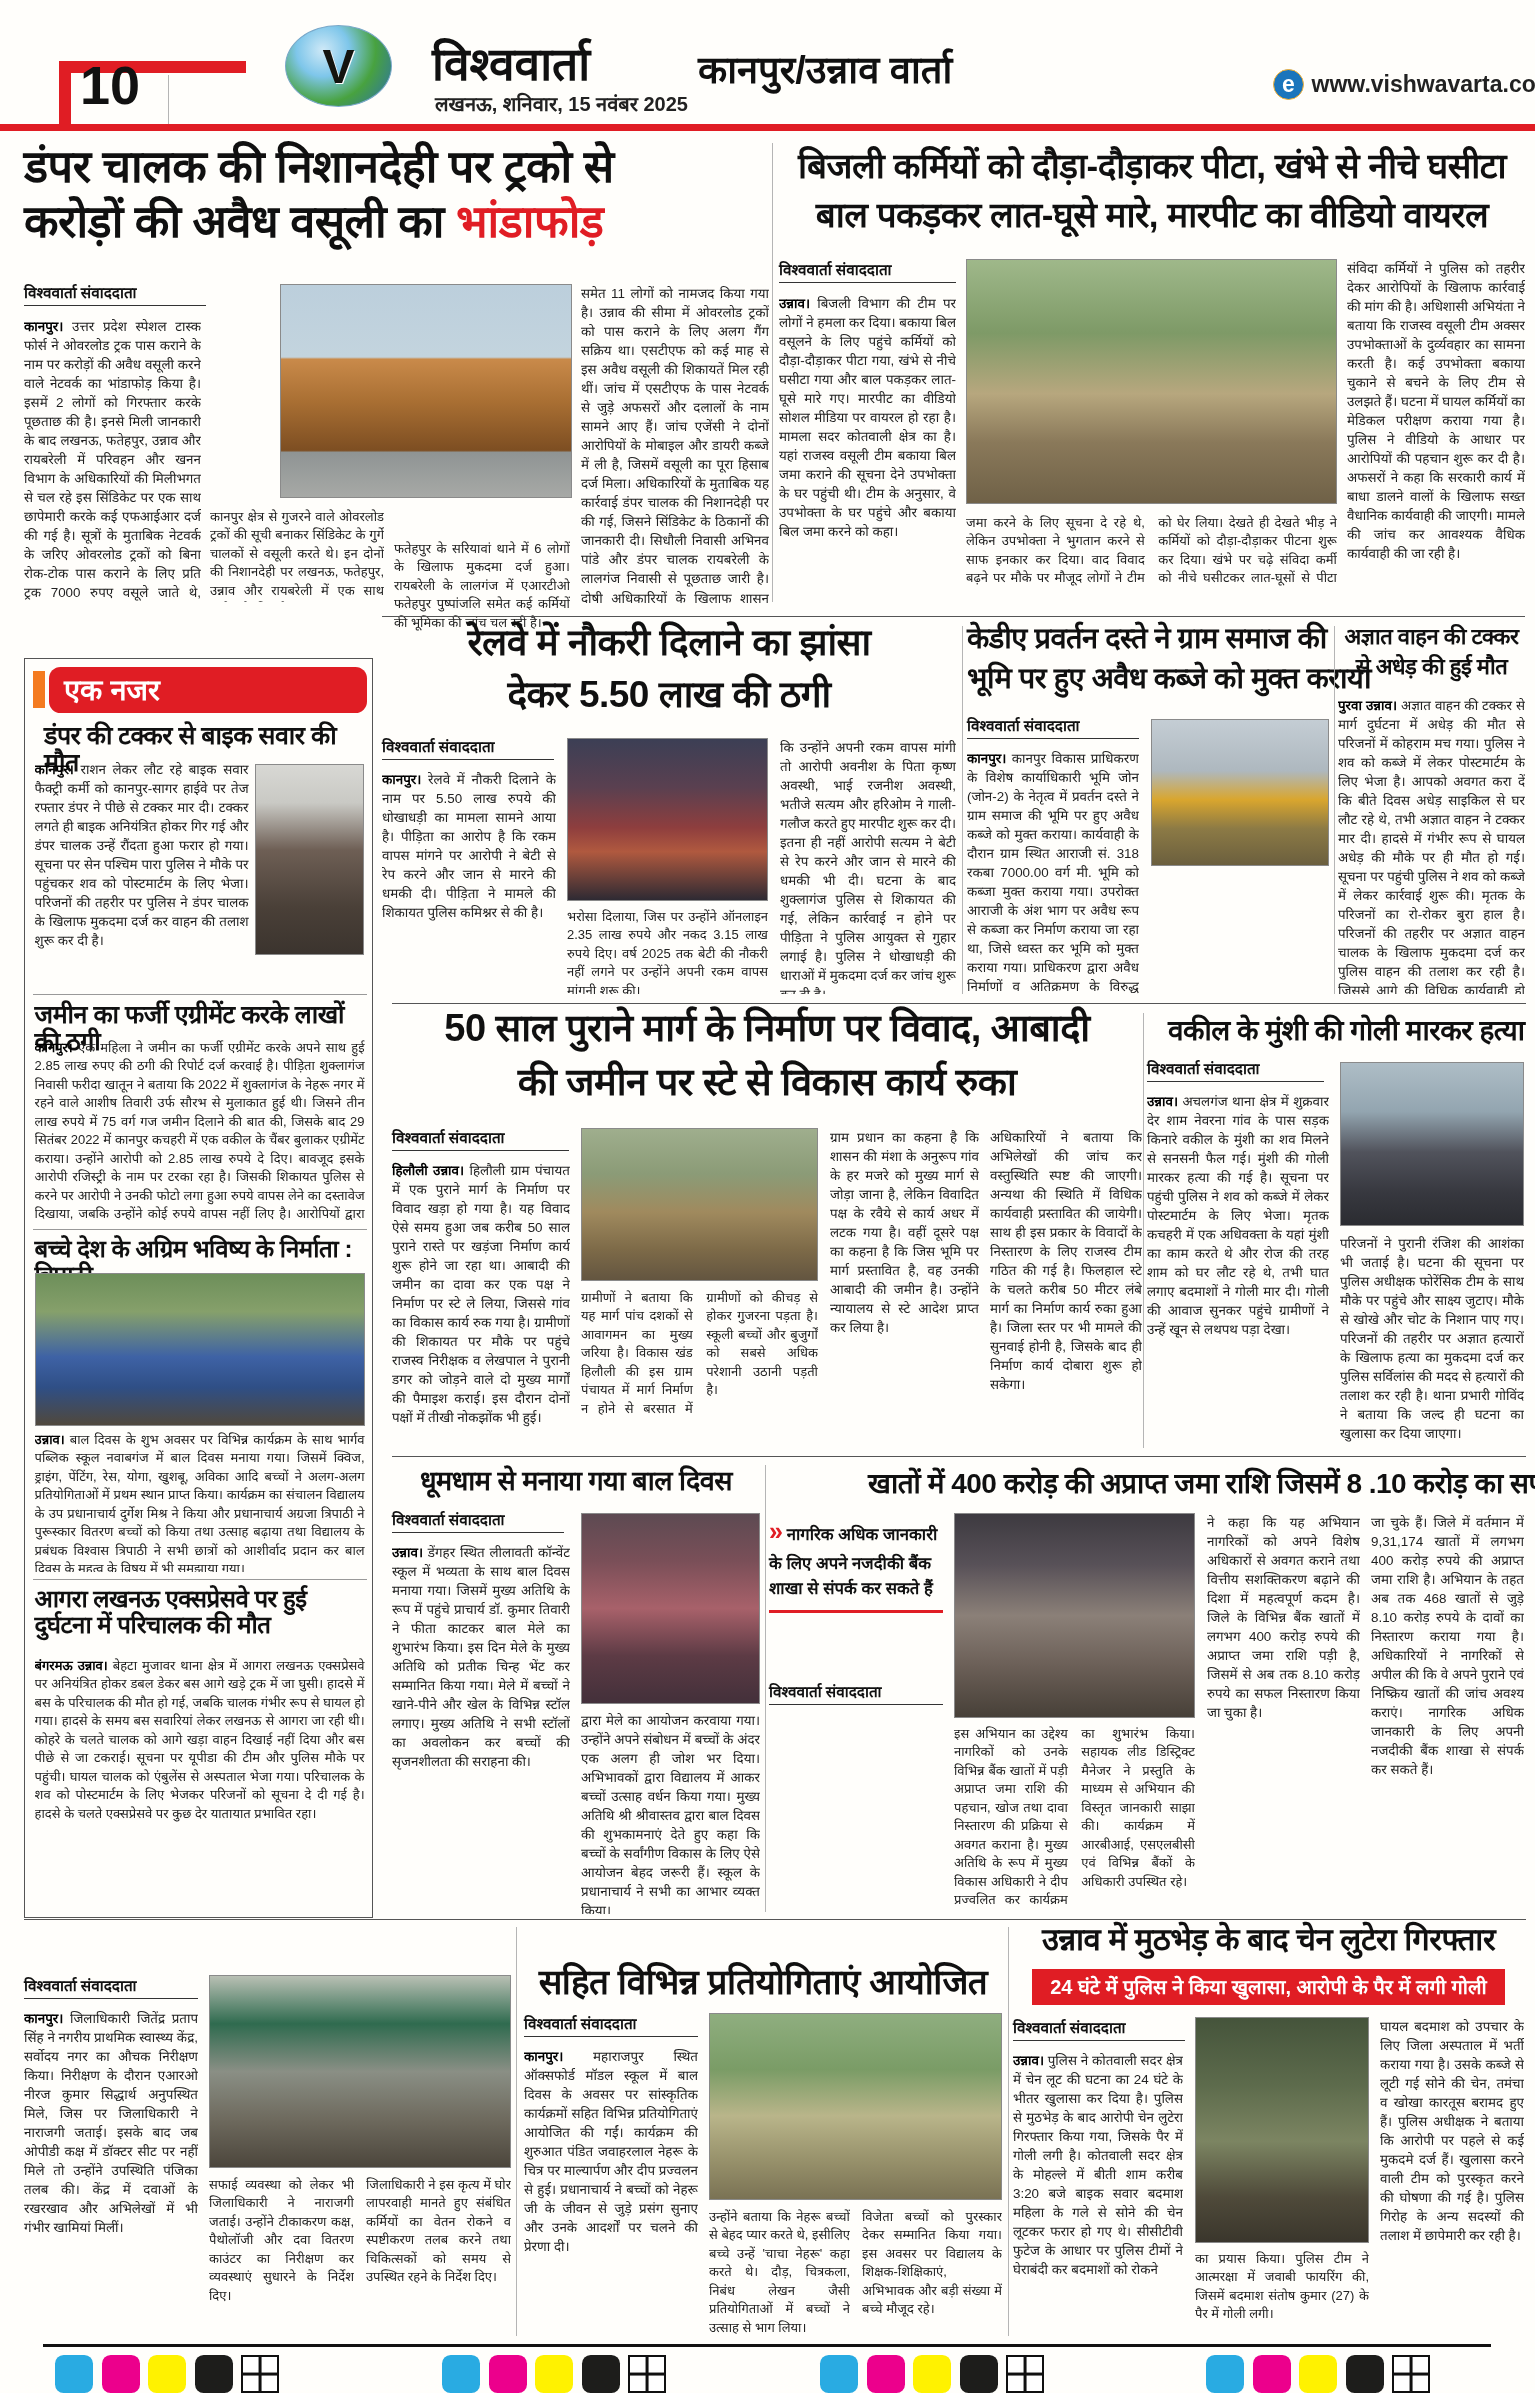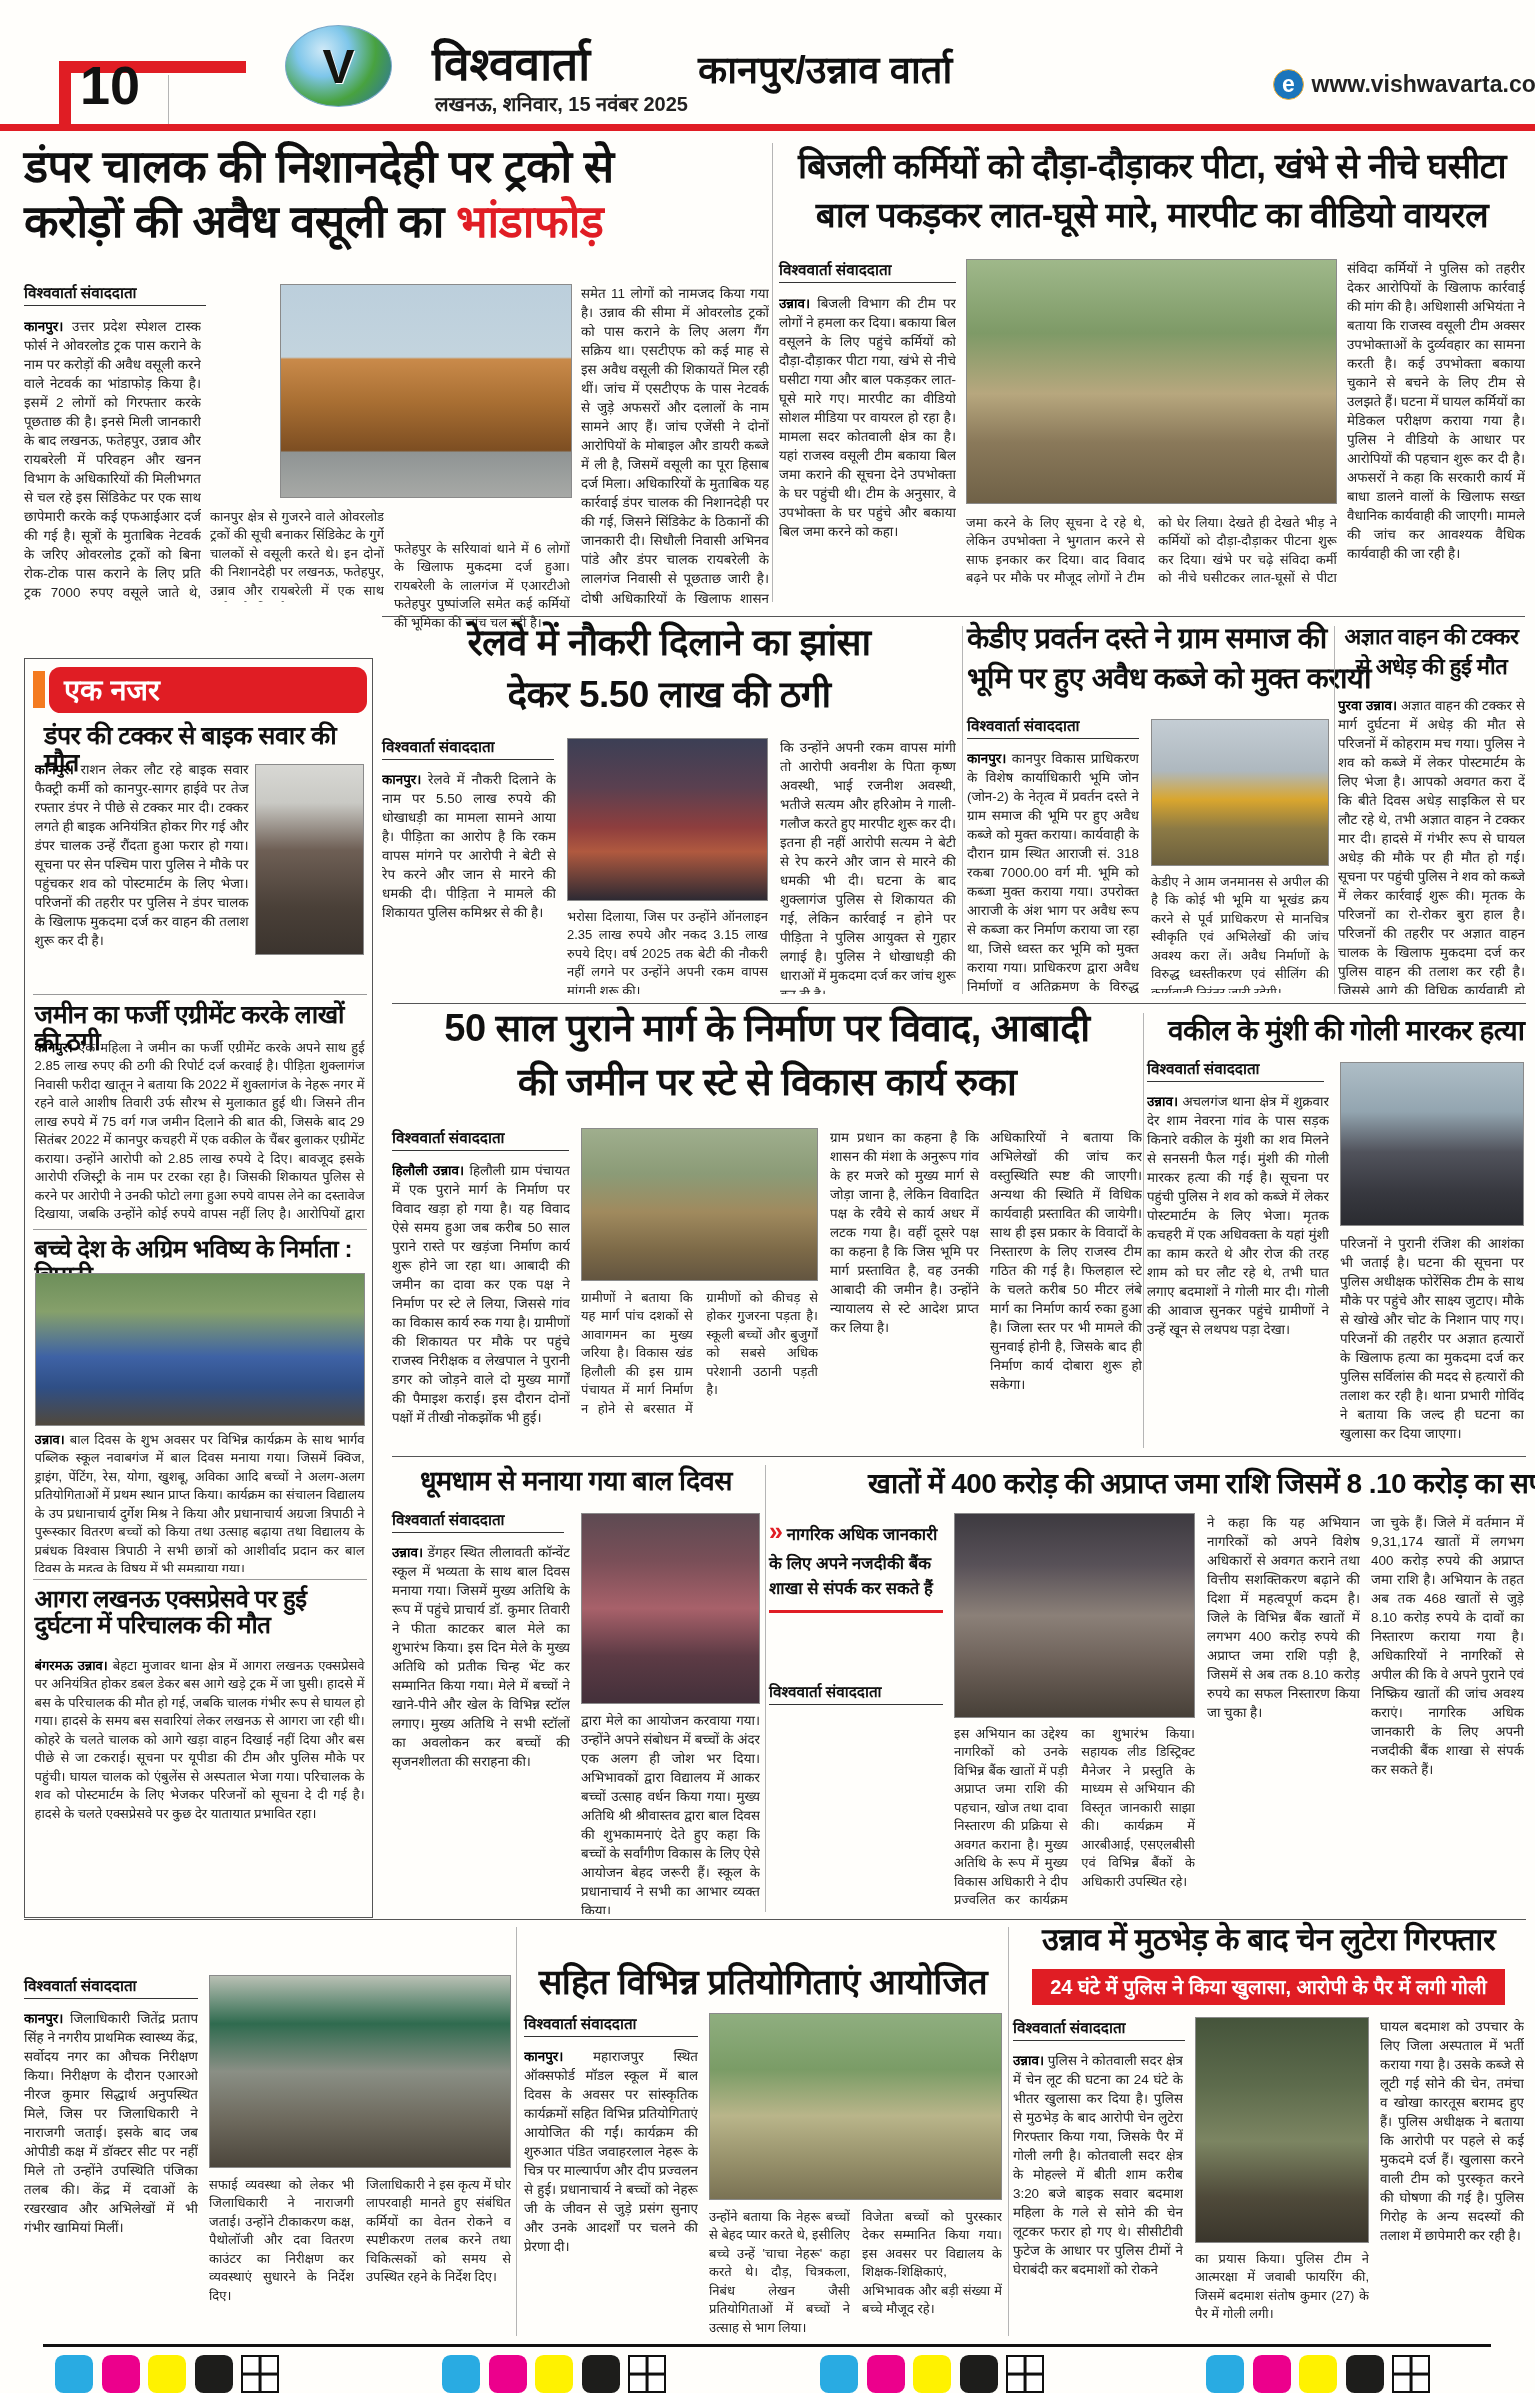--- a/index.html
+++ b/index.html
@@ -133,21 +133,20 @@
 
   <div class="vrule" style="left:962px;top:626px;height:368px;"></div>
   <div class="abs" style="left:967px;top:621px;width:361px;height:375px;">
     <div class="hl abs" style="left:0;top:1.9px;font-size:29px;">केडीए प्रवर्तन दस्ते ने ग्राम समाज की</div>
     <div class="hl abs" style="left:0;top:42px;font-size:29px;">भूमि पर हुए अवैध कब्जे को मुक्त कराया</div>
     <div class="byline" style="left:0;top:94px;width:172px;">विश्ववार्ता संवाददाता</div>
     <div class="bodytxt" style="left:0;top:128px;width:172px;height:245px;">
       <b class="dl">कानपुर।</b> <span>कानपुर विकास प्राधिकरण के विशेष कार्याधिकारी भूमि जोन (जोन-2) के नेतृत्व में प्रवर्तन दस्ते ने ग्राम समाज की भूमि पर हुए अवैध कब्जे को मुक्त कराया। कार्यवाही के दौरान ग्राम स्थित आराजी सं. 318 रकबा 7000.00 वर्ग मी. भूमि को कब्जा मुक्त कराया गया। उपरोक्त आराजी के अंश भाग पर अवैध रूप से कब्जा कर निर्माण कराया जा रहा था, जिसे ध्वस्त कर भूमि को मुक्त कराया गया। प्राधिकरण द्वारा अवैध निर्माणों व अतिक्रमण के विरुद्ध विशेष अभियान चलाकर निर्माणाधीन अवैध निर्माण ध्वस्तीकरण की कार्यवाही निरंतर की जा रही है।</span>
     </div>
     <div class="ph" style="left:184px;top:98px;width:178px;height:147px;background:linear-gradient(180deg,#c4cdd4 0%,#aeb8bf 35%,#d9a62e 55%,#8c7a45 75%,#6b5f3e 100%);"></div>
-    <div class="bodytxt" style="left:184px;top:252px;width:178px;height:120px;font-size:13px;">केडीए ने आम जनमानस से अपील की है कि कोई भी भूमि या भूखंड क्रय करने से पूर्व प्राधिकरण से मानचित्र स्वीकृति एवं अभिलेखों की जांच अवश्य करा लें। अवैध निर्माणों के विरुद्ध ध्वस्तीकरण एवं सीलिंग की कार्यवाही निरंतर जारी रहेगी।</div>
   </div>
 
   <div class="vrule" style="left:1334px;top:626px;height:368px;"></div>
   <div class="abs" style="left:1338px;top:621px;width:187px;height:375px;">
     <div class="hl abs center" style="left:0;top:3.8px;width:187px;font-size:22px;">अज्ञात वाहन की टक्कर</div>
     <div class="hl abs center" style="left:0;top:34px;width:187px;font-size:22px;">से अधेड़ की हुई मौत</div>
     <div class="bodytxt" style="left:0;top:75px;width:187px;height:298px;">
       <b class="dl">पुरवा उन्नाव।</b> <span>अज्ञात वाहन की टक्कर से मार्ग दुर्घटना में अधेड़ की मौत से परिजनों में कोहराम मच गया। पुलिस ने शव को कब्जे में लेकर पोस्टमार्टम के लिए भेजा है। आपको अवगत करा दें कि बीते दिवस अधेड़ साइकिल से घर लौट रहे थे, तभी अज्ञात वाहन ने टक्कर मार दी। हादसे में गंभीर रूप से घायल अधेड़ की मौके पर ही मौत हो गई। सूचना पर पहुंची पुलिस ने शव को कब्जे में लेकर कार्रवाई शुरू की। मृतक के परिजनों का रो-रोकर बुरा हाल है। परिजनों की तहरीर पर अज्ञात वाहन चालक के खिलाफ मुकदमा दर्ज कर पुलिस वाहन की तलाश कर रही है। जिससे आगे की विधिक कार्यवाही हो सके।</span>
     </div>
   </div>

